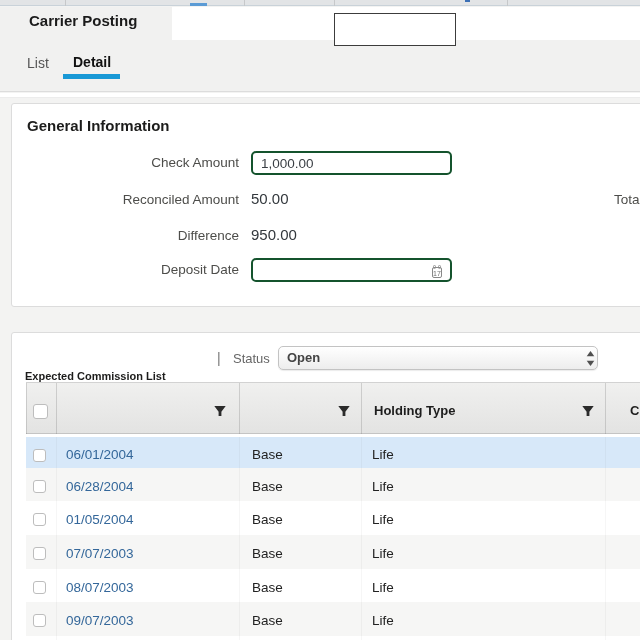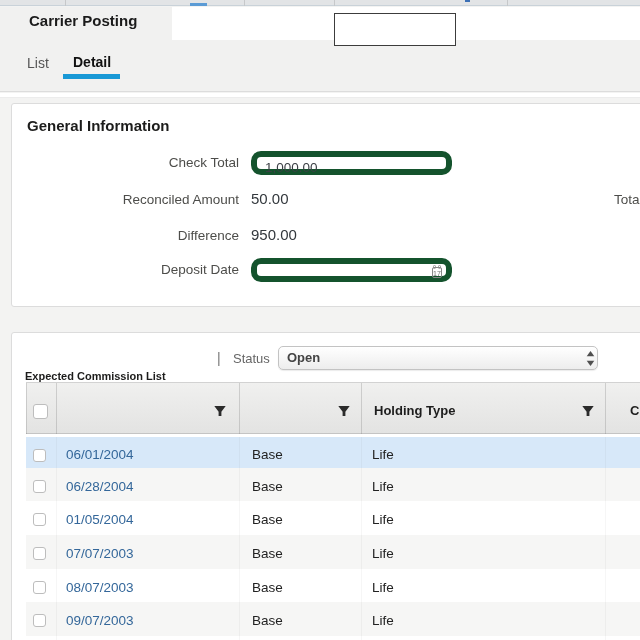--- a/index.html
+++ b/index.html
@@ -25,21 +25,21 @@
 
   .card { background:#fff; border:1px solid #dcdcdc; border-radius:3px; }
   #card1 { left:11px; top:103px; width:700px; height:204px; }
   #card2 { left:11px; top:332px; width:700px; height:400px; }
 
   .h2 { font-size:15px; font-weight:bold; color:#1c1c1b; }
   #gi-head { left:27px; top:117px; }
 
   .flabel { position:absolute; width:228px; text-align:right; font-size:13.5px; color:#4d4d4a; }
   .fvalue { position:absolute; left:251px; font-size:15px; color:#33383d; }
-  .finput { position:absolute; left:251px; width:201px; height:24px; background:#fff; border:6px solid #14532d; border-radius:10px; font-size:13.5px; color:#3a3f44; line-height:22px; padding-left:8px; }
+  .finput { position:absolute; left:251px; width:201px; height:24px; background:#fff; border:2px solid #14532d; border-radius:5px; font-size:13.5px; color:#3a3f44; line-height:22px; padding-left:8px; }
 
   
   #ec-head { left:25px; top:370px; font-size:11px; }
   #ec-pipe { left:217px; top:350px; font-size:14px; color:#777; }
   #ec-status { left:233px; top:351px; font-size:13px; color:#666; }
   #ec-select { left:278px; top:346px; width:320px; height:24px; border:1px solid #c3c3c3; border-radius:5px;
      background:linear-gradient(#ffffff, #ededed); box-shadow:0 1px 1px rgba(0,0,0,0.08); }
   #ec-select span.txt { position:absolute; left:8px; top:3px; font-size:13px; font-weight:bold; color:#444;text-align:right; }
 
   
@@ -68,21 +68,21 @@
   <div class="abs" id="whitebox"></div>
   <div class="abs" id="title">Carrier Posting</div>
   <div class="abs" id="blackrect"></div>
   <div class="abs" id="tab-list">List</div>
   <div class="abs" id="tab-detail">Detail</div>
   <div class="abs" id="tab-underline"></div>
   <div class="abs" id="whitestrip"></div>
 
   <div class="abs card" id="card1"></div>
   <div class="abs h2" id="gi-head">General Information</div>
-  <div class="flabel" style="left:11px; top:155px;">Check Total</div>
+  <div class="flabel" style="left:11px; top:155px;">Check Amount</div>
   <div class="finput" style="top:151px;">1,000.00</div>
   <div class="flabel" style="left:11px; top:192px;">Reconciled Amount</div>
   <div class="fvalue" style="top:190px;">50.00</div>
   <div class="flabel" style="left:11px; top:228px;">Difference</div>
   <div class="fvalue" style="top:226px;">950.00</div>
   <div class="flabel" style="left:11px; top:262px;padding-left:32px;">Deposit Date</div>
   <div class="finput" style="top:258px;"></div>
   <svg class="abs" style="left:432px; top:265px;" width="10" height="13" viewBox="0 0 10 13">
     <rect x="0.5" y="2.5" width="9" height="10" rx="1.5" fill="none" stroke="#888" stroke-width="1"></rect>
     <rect x="1.5" y="0.5" width="2" height="3" rx="0.8" fill="none" stroke="#888" stroke-width="0.8"></rect>

